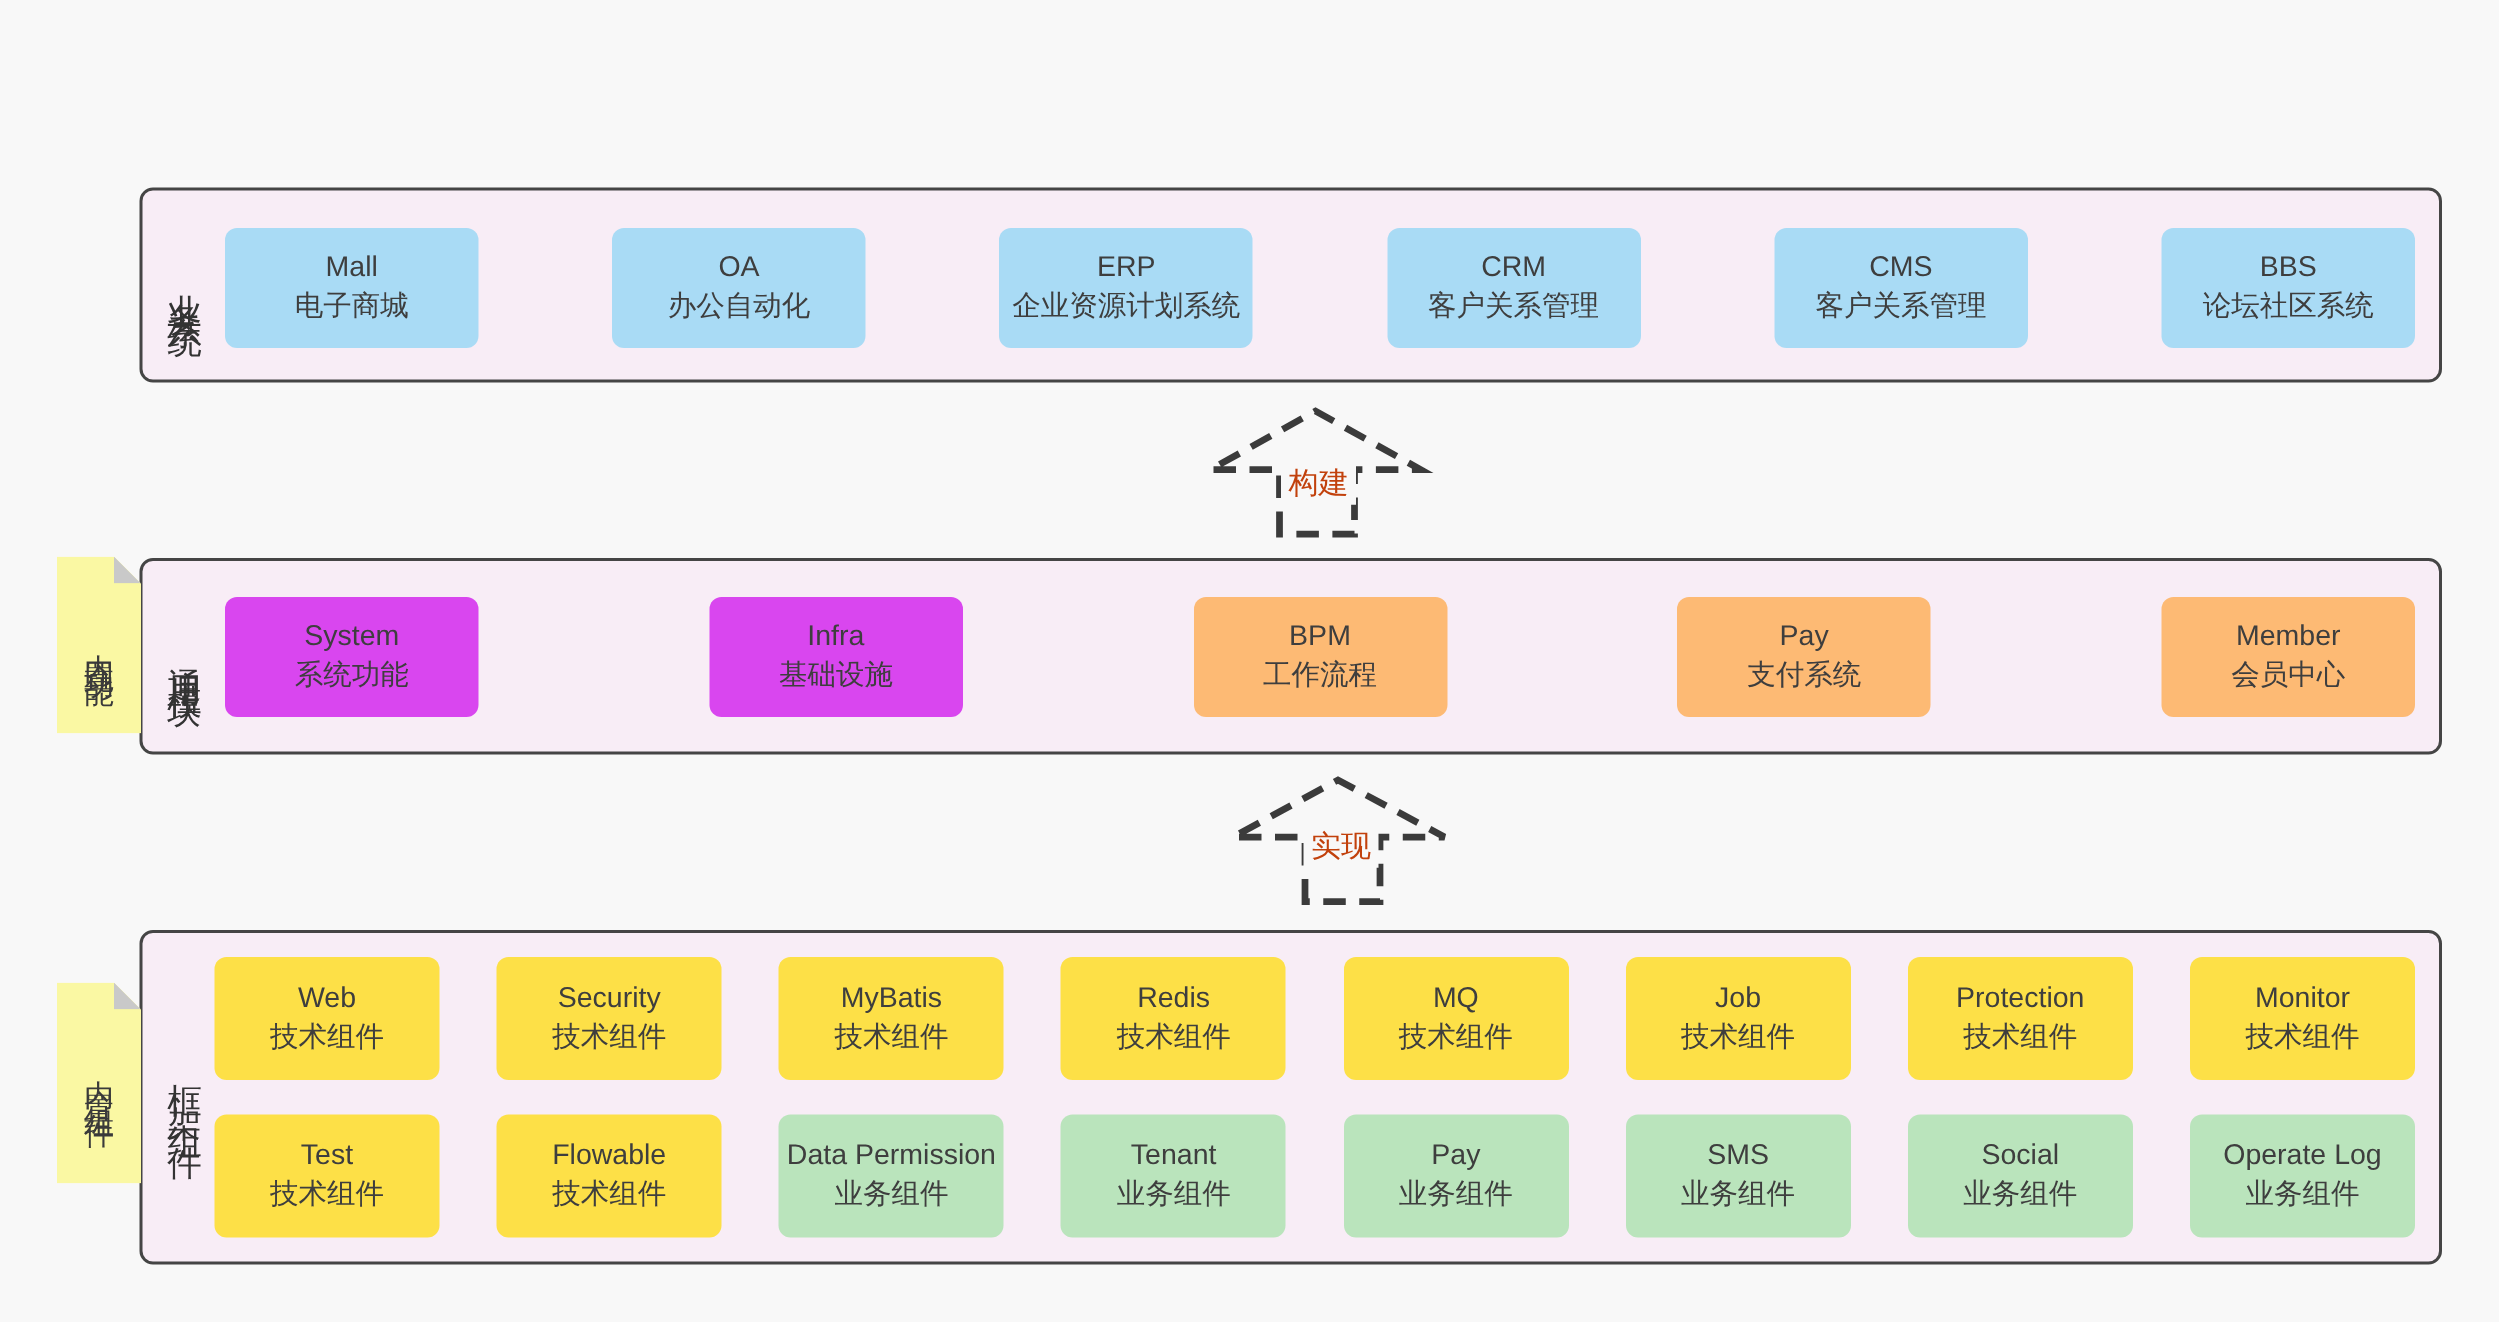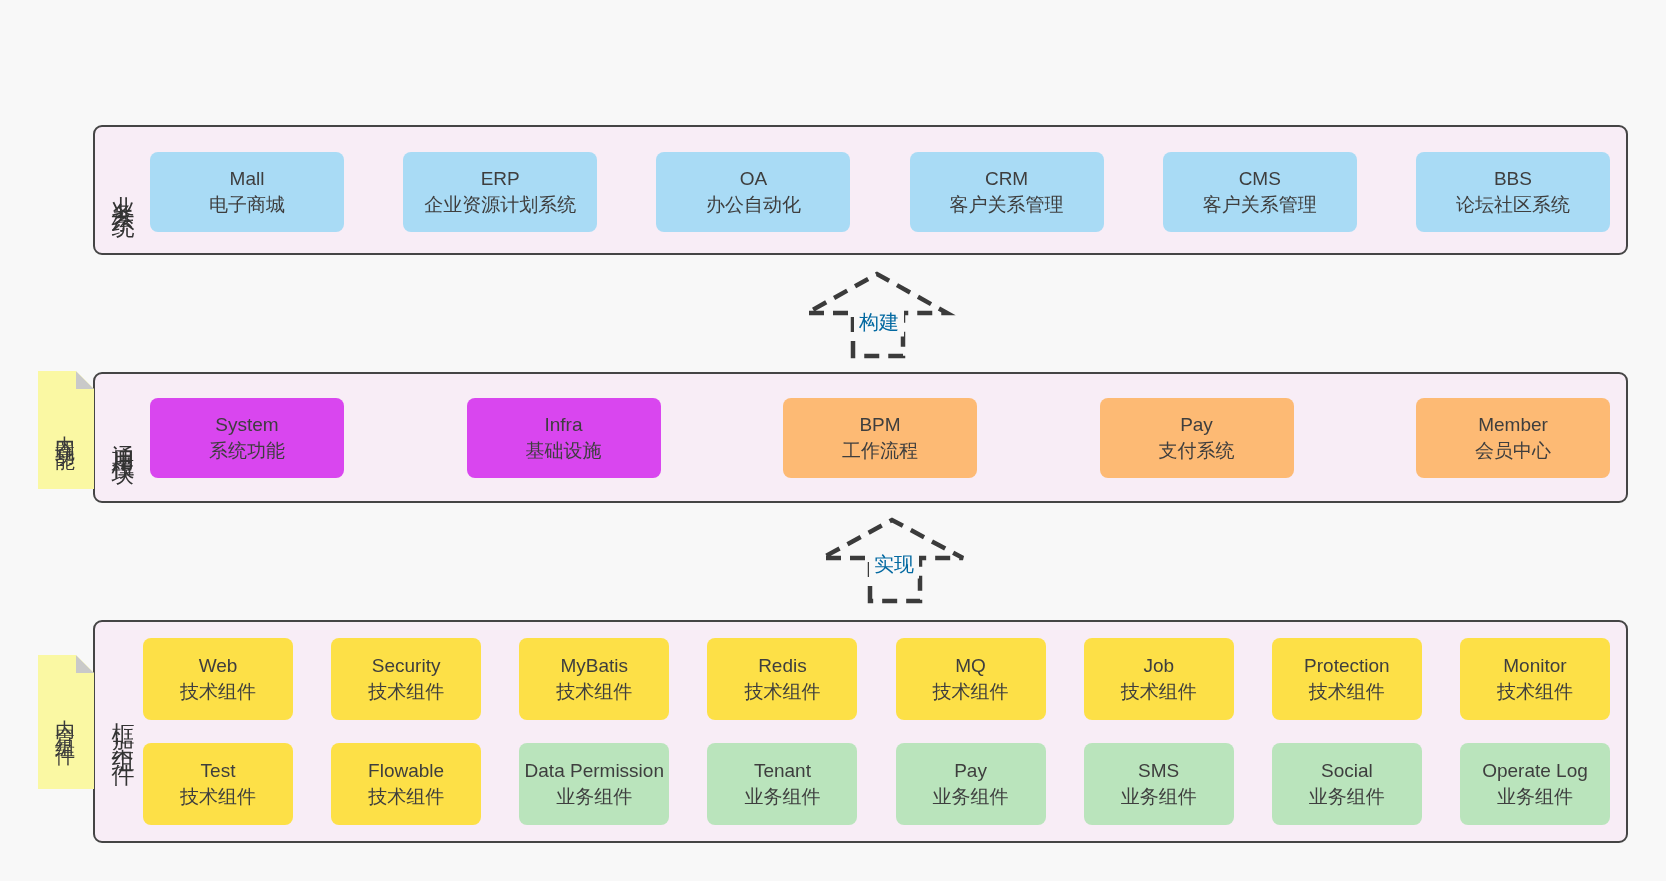--- a/index.html
+++ b/index.html
@@ -52,21 +52,21 @@
     align-items:center;justify-content:center;
     text-align:center;
     border-radius:8px;
     font-size:19px;
     line-height:1.35;
     color:#3e3e3e;
     flex:none;
     padding:2px 4px;
     box-sizing:border-box;
   }
-  .row-wide .box{width:194px;}
+  .row-wide .box{width:169px;}
   .row-narrow .box{width:150px;}
   .b-blue{background:#a9dbf5;}
   .b-red{background:#d946ef;}
   .b-pink{background:#fdba74;}
   .b-green{background:#fde047;}
   .b-lgreen{background:#bae4bc;align-items:center;}
   .note{
     position:absolute;
     left:38px;width:56px;
     background:#faf8a3;
@@ -94,46 +94,46 @@
     stroke:#3b3b3b;
     stroke-width:4.5;
     stroke-dasharray:15 9;
   }
   .arrow-label{
     position:absolute;
     transform:translate(-50%,-50%);
     background:#f8f8f8;
     padding:1px 5px;
     font-size:20px;
-    color:#0369a1;
+    color:#c2410c;
     z-index:2;
     white-space:nowrap;
   }
   #label-build{left:879px;top:322px;}
   #label-implement{left:894px;top:564px;}
 </style>
 </head>
 <body>
 
 <div id="stage">
 
   <div class="section" id="section-business">
     <div class="section-label">业务系统</div>
     <div class="row row-wide">
       <div class="box b-blue">
         <div>Mall</div>
         <div>电子商城</div>
       </div>
       <div class="box b-blue">
+        <div>OA</div>
+        <div>办公自动化</div>
+      </div>
+      <div class="box b-blue">
         <div>ERP</div>
         <div>企业资源计划系统</div>
-      </div>
-      <div class="box b-blue">
-        <div>OA</div>
-        <div>办公自动化</div>
       </div>
       <div class="box b-blue">
         <div>CRM</div>
         <div>客户关系管理</div>
       </div>
       <div class="box b-blue">
         <div>CMS</div>
         <div>客户关系管理</div>
       </div>
       <div class="box b-blue">

